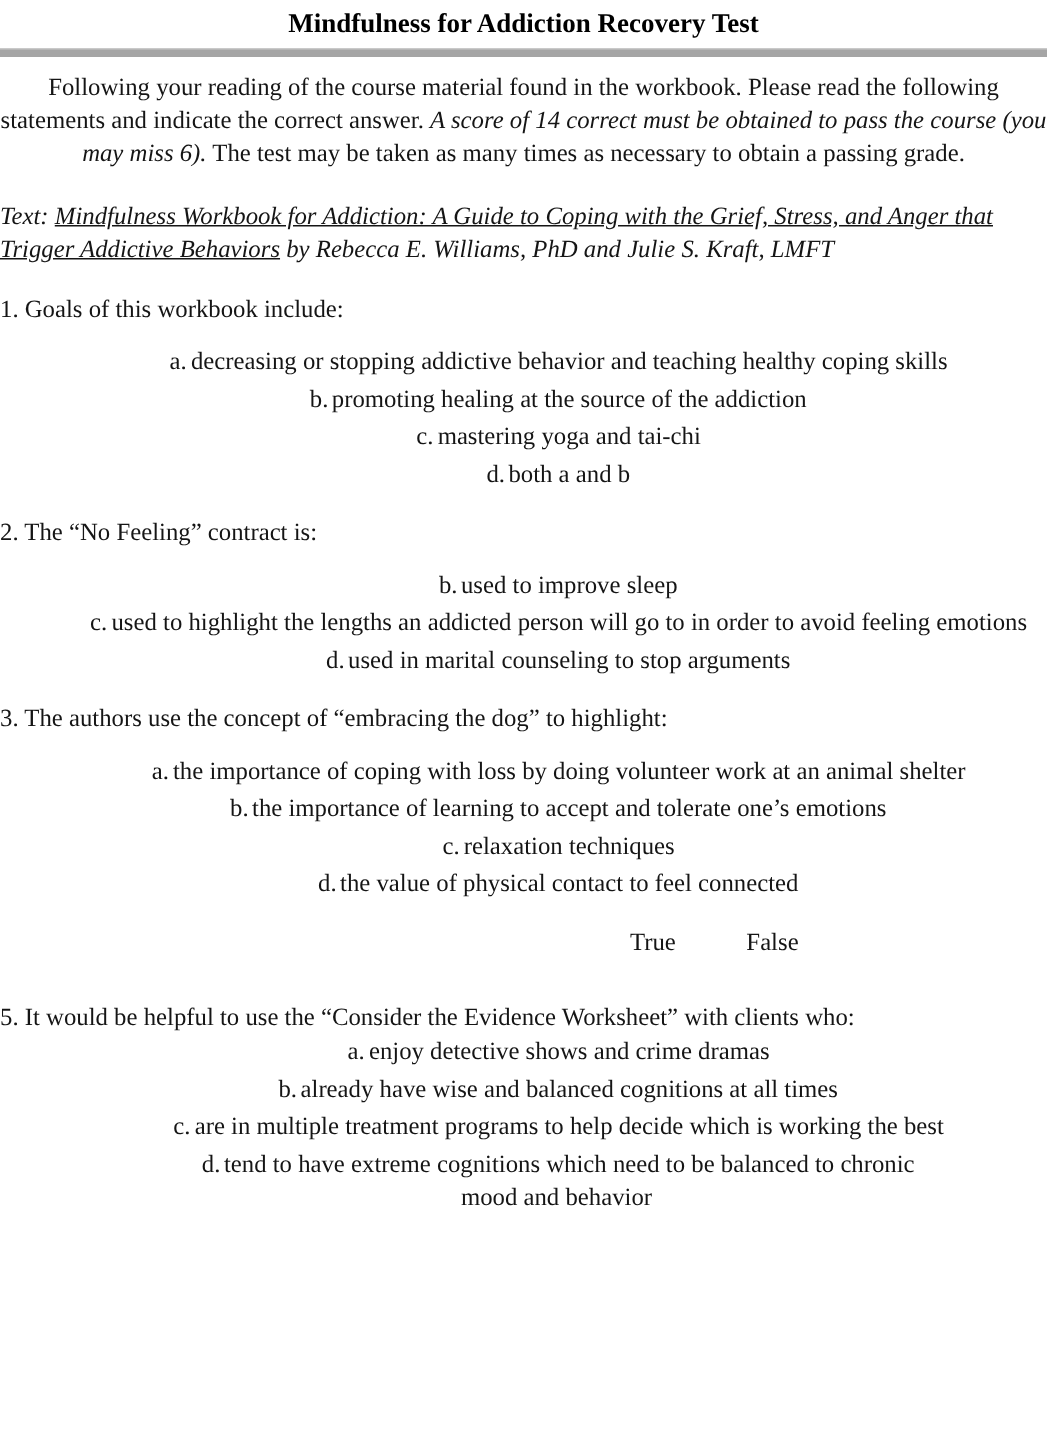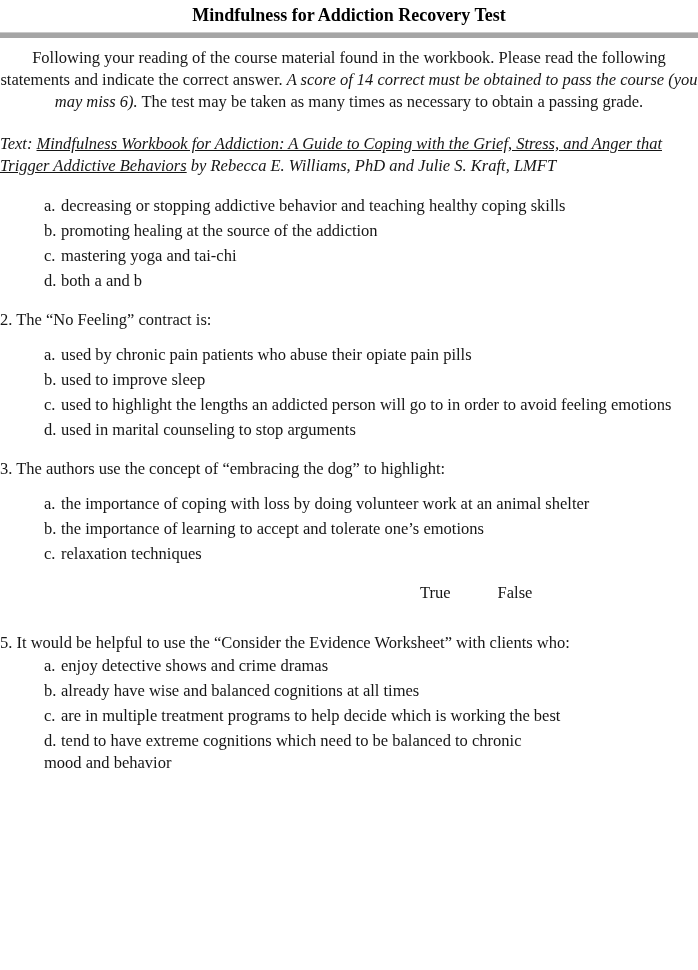--- a/index.html
+++ b/index.html
@@ -36,21 +36,21 @@
   .textref { margin: 0 0 18px 0; font-style: italic; }
   .question { margin: 0 0 17px 0; }
   .question.q4 { margin-bottom: 28px; }
   .prompt {
     margin: 0 0 13px 0;
     padding-left: 22px;
     text-indent: -22px;
   }
   .prompt.tight { margin-bottom: 1px; }
   .options { padding-left: 44px; }
-  .option { margin-bottom: 3px; }
+  .option { margin-bottom: 3px; text-align: center; }
   .letter { display: inline-block; width: 17px; }
   .opt-line2 { }
   .truefalse {
     margin-top: 8px;
     padding-left: 420px;
     display: flex;
     gap: 47px;
   }
 </style>
 </head>
@@ -59,44 +59,45 @@
 <div class="page">
 
   <h1 class="title">Mindfulness for Addiction Recovery Test</h1>
   <div class="rule"></div>
 
   <p class="intro"><span>Following your reading of the course material found in the workbook. Please read the following statements and indicate the correct answer. </span><span class="italic">A score of 14 correct must be obtained to pass the course (you may miss 6).</span><span> The test may be taken as many times as necessary to obtain a passing grade.</span></p>
 
   <p class="textref"><span>Text: </span><span class="underline">Mindfulness Workbook for Addiction: A Guide to Coping with the Grief, Stress, and Anger that Trigger Addictive Behaviors</span><span> by Rebecca E. Williams, PhD and Julie S. Kraft, LMFT</span></p>
 
   <div class="question">
+    <p class="prompt">1. Goals of this workbook include:</p>
     <div class="options">
       <div class="option"><span class="letter">a.</span><span>decreasing or stopping addictive behavior and teaching healthy coping skills</span></div>
       <div class="option"><span class="letter">b.</span><span>promoting healing at the source of the addiction</span></div>
       <div class="option"><span class="letter">c.</span><span>mastering yoga and tai-chi</span></div>
       <div class="option"><span class="letter">d.</span><span>both a and b</span></div>
     </div>
   </div>
 
   <div class="question">
     <p class="prompt">2. The “No Feeling” contract is:</p>
     <div class="options">
-      <div class="option"><span class="letter">a.</span><span>used by chronic pain patients who abuse their opiate pain pills</span></div>
       <div class="option"><span class="letter">b.</span><span>used to improve sleep</span></div>
       <div class="option"><span class="letter">c.</span><span>used to highlight the lengths an addicted person will go to in order to avoid feeling emotions</span></div>
       <div class="option"><span class="letter">d.</span><span>used in marital counseling to stop arguments</span></div>
     </div>
   </div>
 
   <div class="question">
     <p class="prompt">3. The authors use the concept of “embracing the dog” to highlight:</p>
     <div class="options">
       <div class="option"><span class="letter">a.</span><span>the importance of coping with loss by doing volunteer work at an animal shelter</span></div>
       <div class="option"><span class="letter">b.</span><span>the importance of learning to accept and tolerate one’s emotions</span></div>
       <div class="option"><span class="letter">c.</span><span>relaxation techniques</span></div>
+      <div class="option"><span class="letter">d.</span><span>the value of physical contact to feel connected</span></div>
     </div>
   </div>
 
   <div class="question q4">
     <div class="truefalse">
       <span>True</span>
       <span>False</span>
     </div>
   </div>
 

